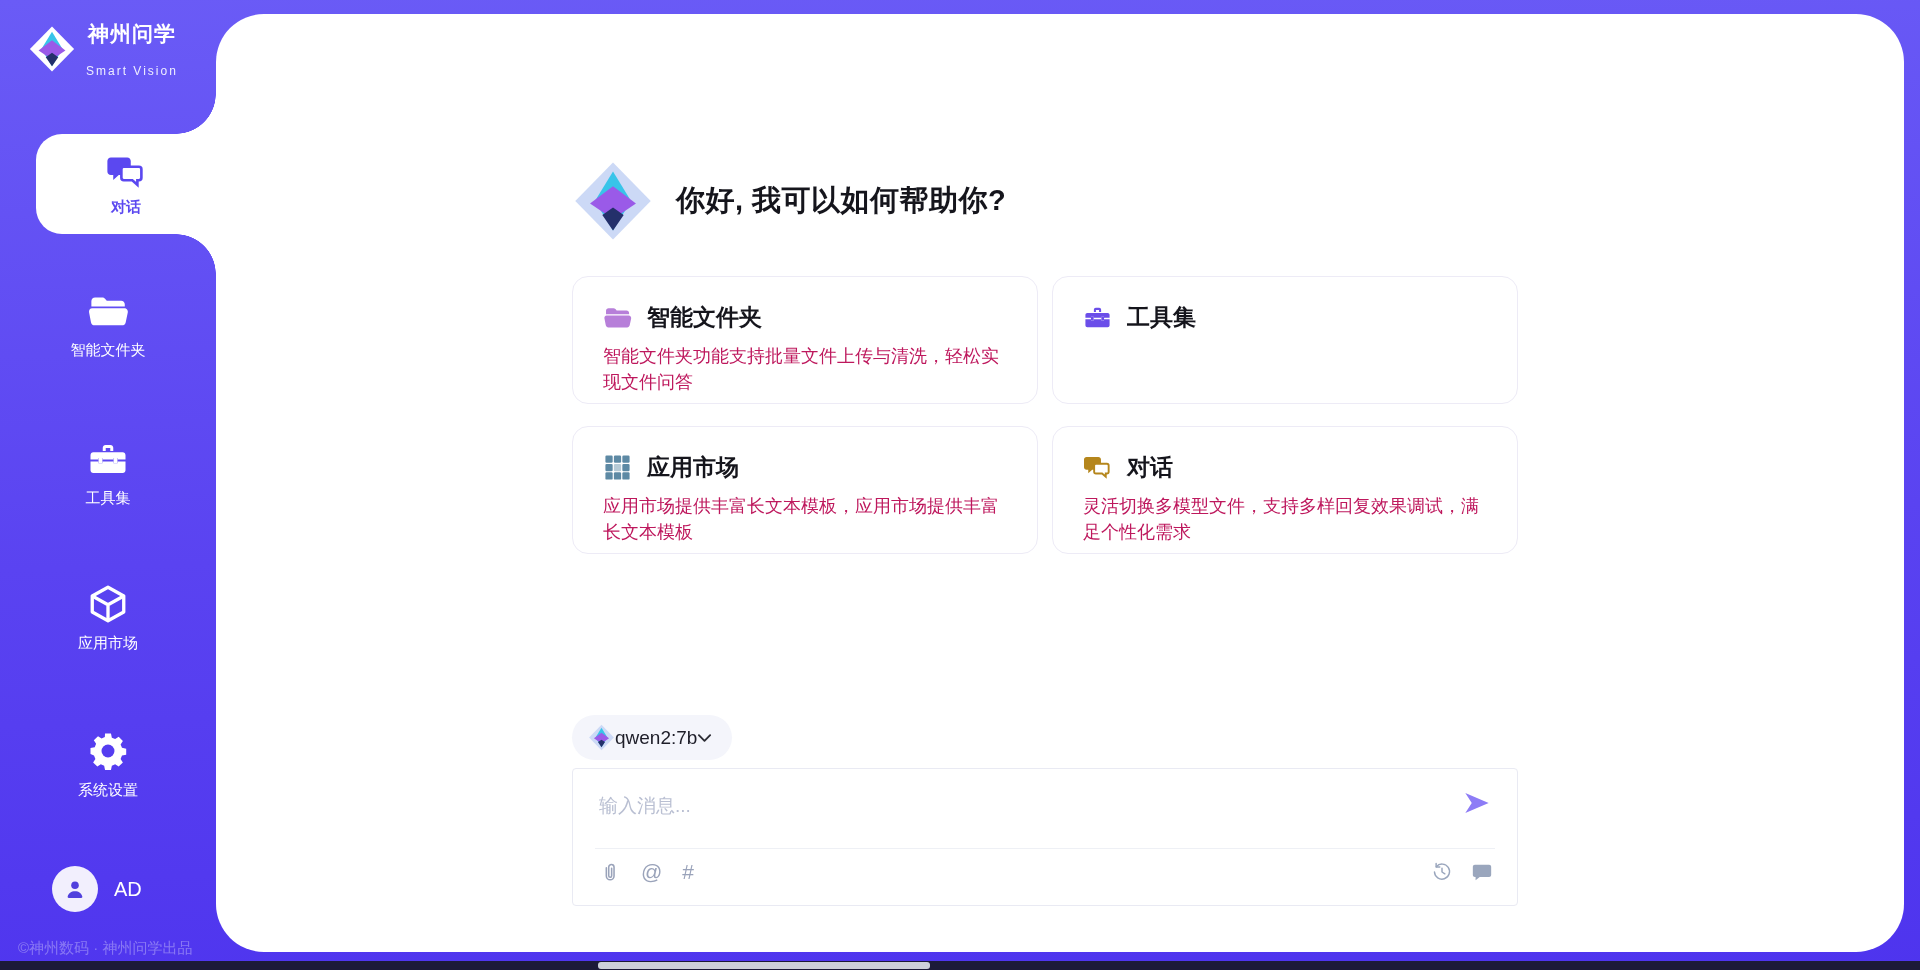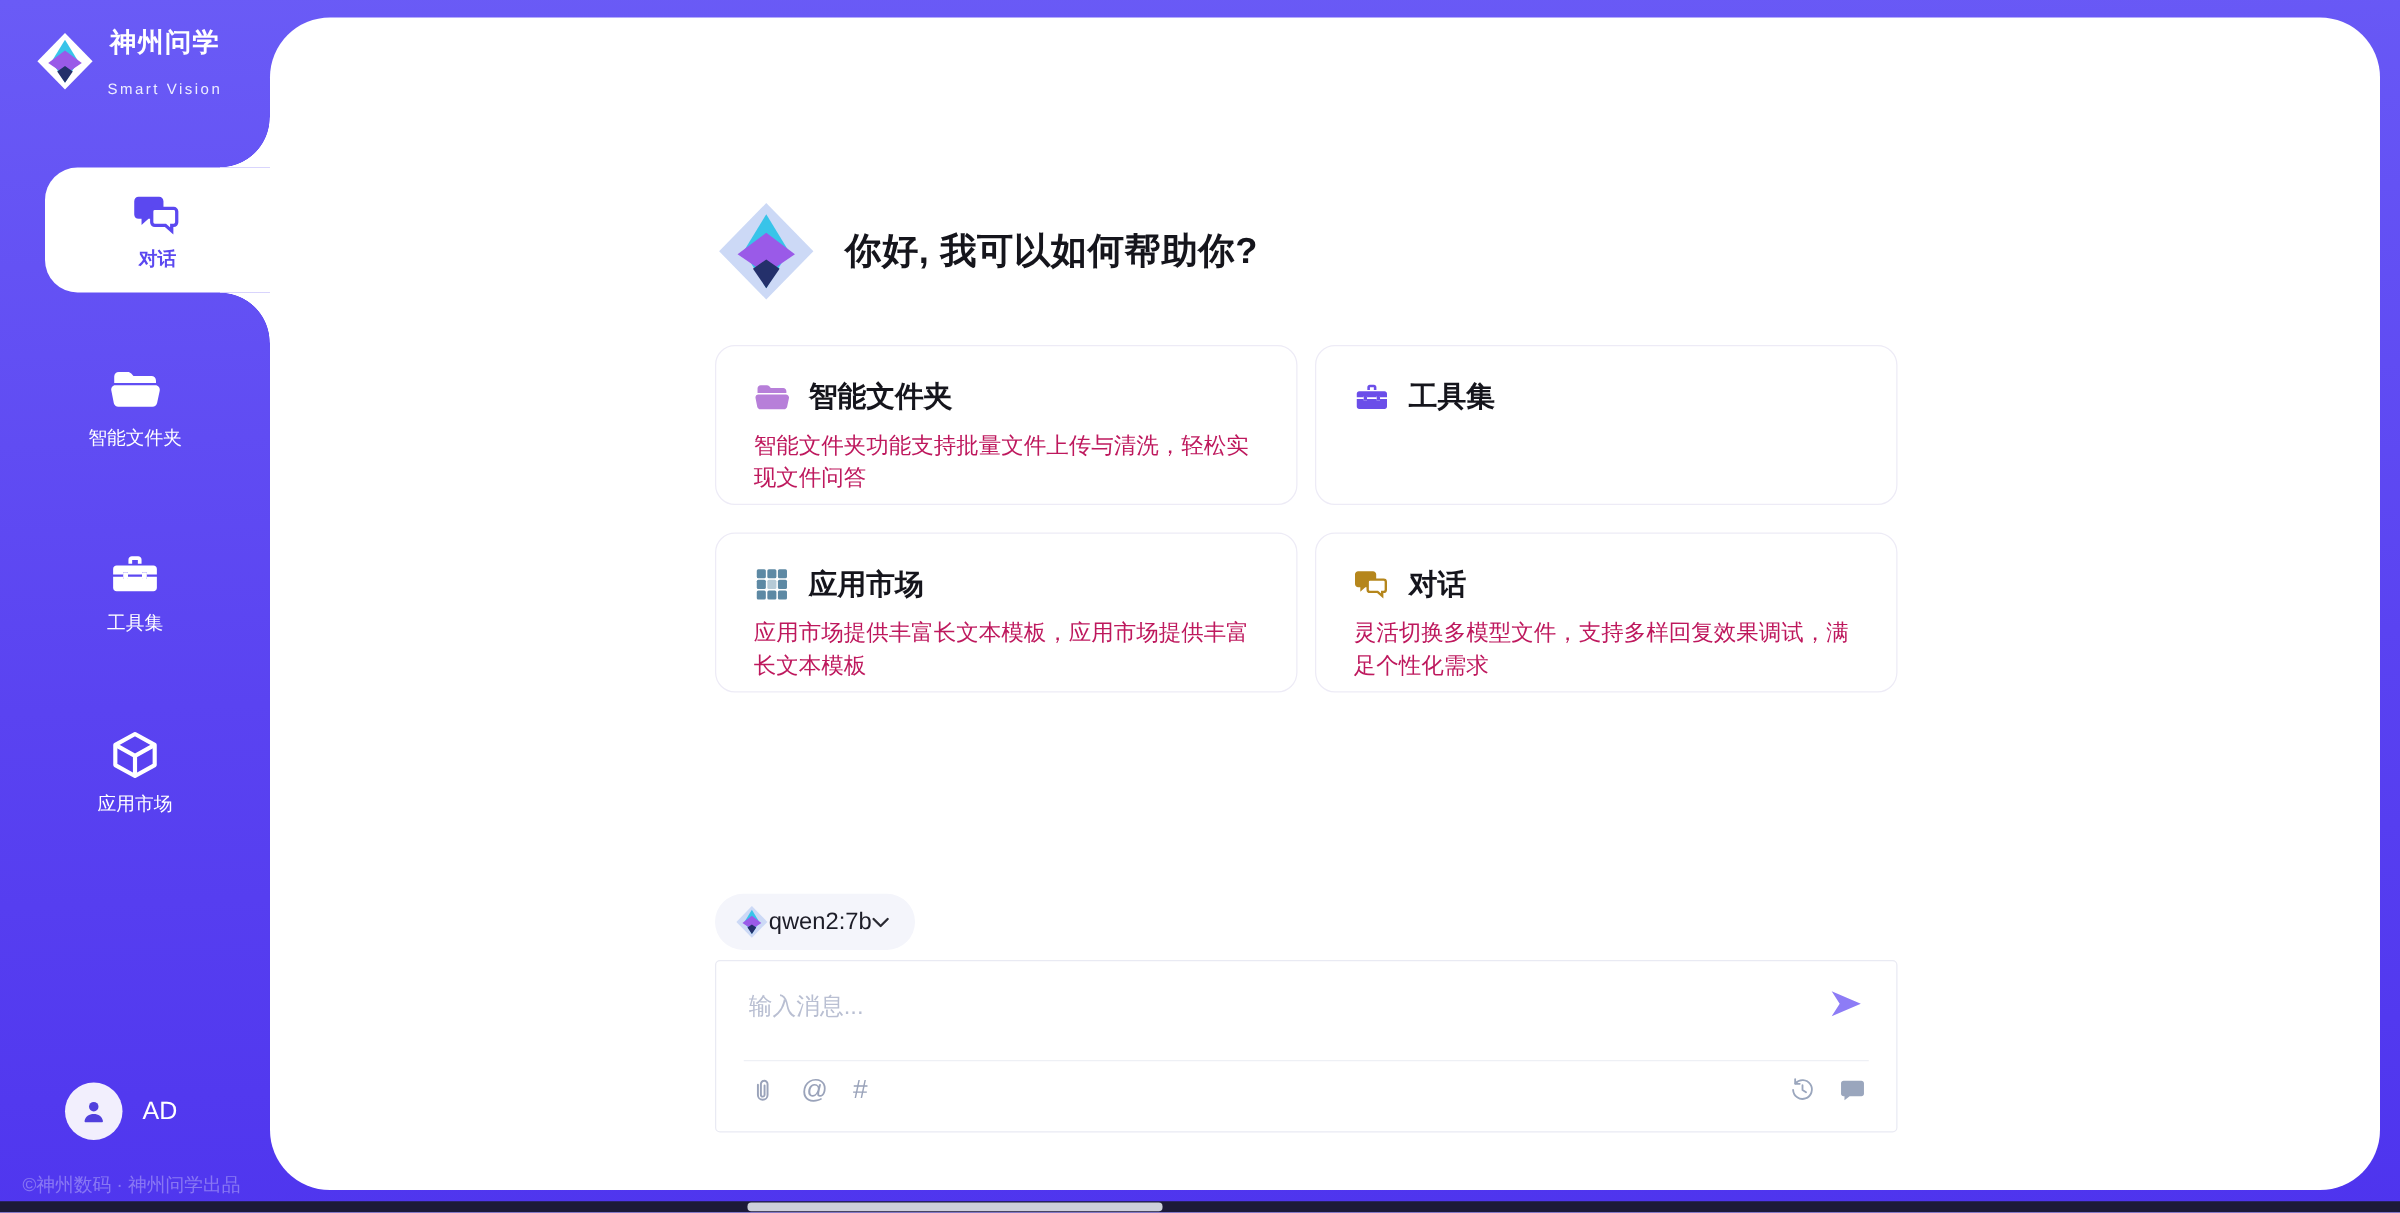--- a/index.html
+++ b/index.html
@@ -153,20 +153,27 @@
   </div>
 
   <div class="nav-item" style="top:583px;">
     <svg class="nv-icon" viewBox="0 0 24 24" fill="none" stroke="currentColor" stroke-width="1.9" stroke-linejoin="round">
       <path d="M12 2.4 21 7.4v9.2l-9 5-9-5V7.4z"></path>
       <path d="M3 7.4l9 5 9-5M12 12.4v9.2"></path>
     </svg>
     <div class="nv-label">应用市场</div>
   </div>
 
+  <div class="nav-item" style="top:730px;">
+    <svg class="nv-icon" viewBox="0 0 24 24" fill="currentColor">
+      <path d="M10.3 2h3.4l.5 2.4 1.9.8 2-1.3 2.4 2.4-1.3 2 .8 1.9 2.4.5v3.4l-2.4.5-.8 1.9 1.3 2-2.4 2.4-2-1.3-1.9.8-.5 2.4h-3.4l-.5-2.4-1.9-.8-2 1.3-2.4-2.4 1.3-2-.8-1.9L2 13.7v-3.4l2.4-.5.8-1.9-1.3-2 2.4-2.4 2 1.3 1.9-.8z"></path>
+      <circle cx="12" cy="12" r="3.7" fill="#553df0"></circle>
+    </svg>
+    <div class="nv-label">系统设置</div>
+  </div>
 
   <div class="user-row">
     <div class="avatar">
       <svg viewBox="0 0 24 24" fill="currentColor">
         <circle cx="12" cy="8.6" r="3.5"></circle>
         <path d="M5.2 19.2c.6-3.5 3.4-5.2 6.8-5.2s6.2 1.7 6.8 5.2c.1.5-.4 1-1 1H6.2c-.6 0-1.1-.5-1-1z"></path>
       </svg>
     </div>
     <div class="user-name">AD</div>
   </div>

